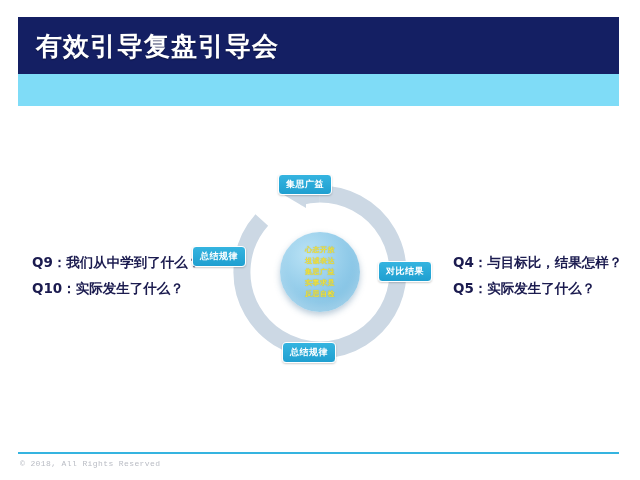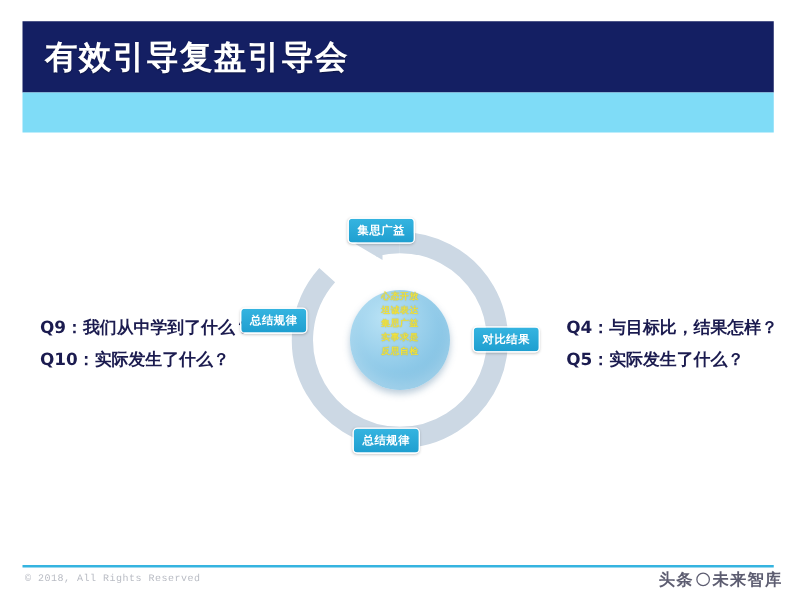--- a/index.html
+++ b/index.html
@@ -40,21 +40,21 @@
   .diagram{
     position:absolute;left:196px;top:178px;width:248px;height:188px;
   }
   .ring-svg{position:absolute;left:0;top:0;width:248px;height:188px;}
 
   .sphere{
     position:absolute;left:84px;top:54px;width:80px;height:80px;
     border-radius:50%;
     background:radial-gradient(circle at 35% 28%, #b9e2f5 0%, #8ec9e8 55%, #74b8dd 100%);
     box-shadow:0 3px 6px rgba(60,110,150,.35), inset 0 -6px 10px rgba(255,255,255,.25);
-    display:flex;flex-direction:column;align-items:center;justify-content:flex-start;
+    display:flex;flex-direction:column;align-items:center;justify-content:center;
   }
   .sphere-line{
     color:#f2e23a;font-size:7px;font-weight:bold;line-height:11px;
     letter-spacing:.5px;white-space:nowrap;
     text-shadow:0 0 1px rgba(120,110,0,.45);
   }
 
   .pill{
     position:absolute;
     background:linear-gradient(180deg,#35b4e0 0%,#1f9fd0 100%);
@@ -127,17 +127,14 @@
     </div>
 
     <div class="pill pill-top">集思广益</div>
     <div class="pill pill-right">对比结果</div>
     <div class="pill pill-bottom">总结规律</div>
     <div class="pill pill-left">总结规律</div>
   </div>
 
   <div class="footer-rule"></div>
   <div class="footer-text">© 2018, All Rights Reserved</div>
-  <div class="watermark">
-    <span>头条</span><span class="wm-dot"></span><span>未来智库</span>
-  </div>
 
 </div>
 
 </body></html>

